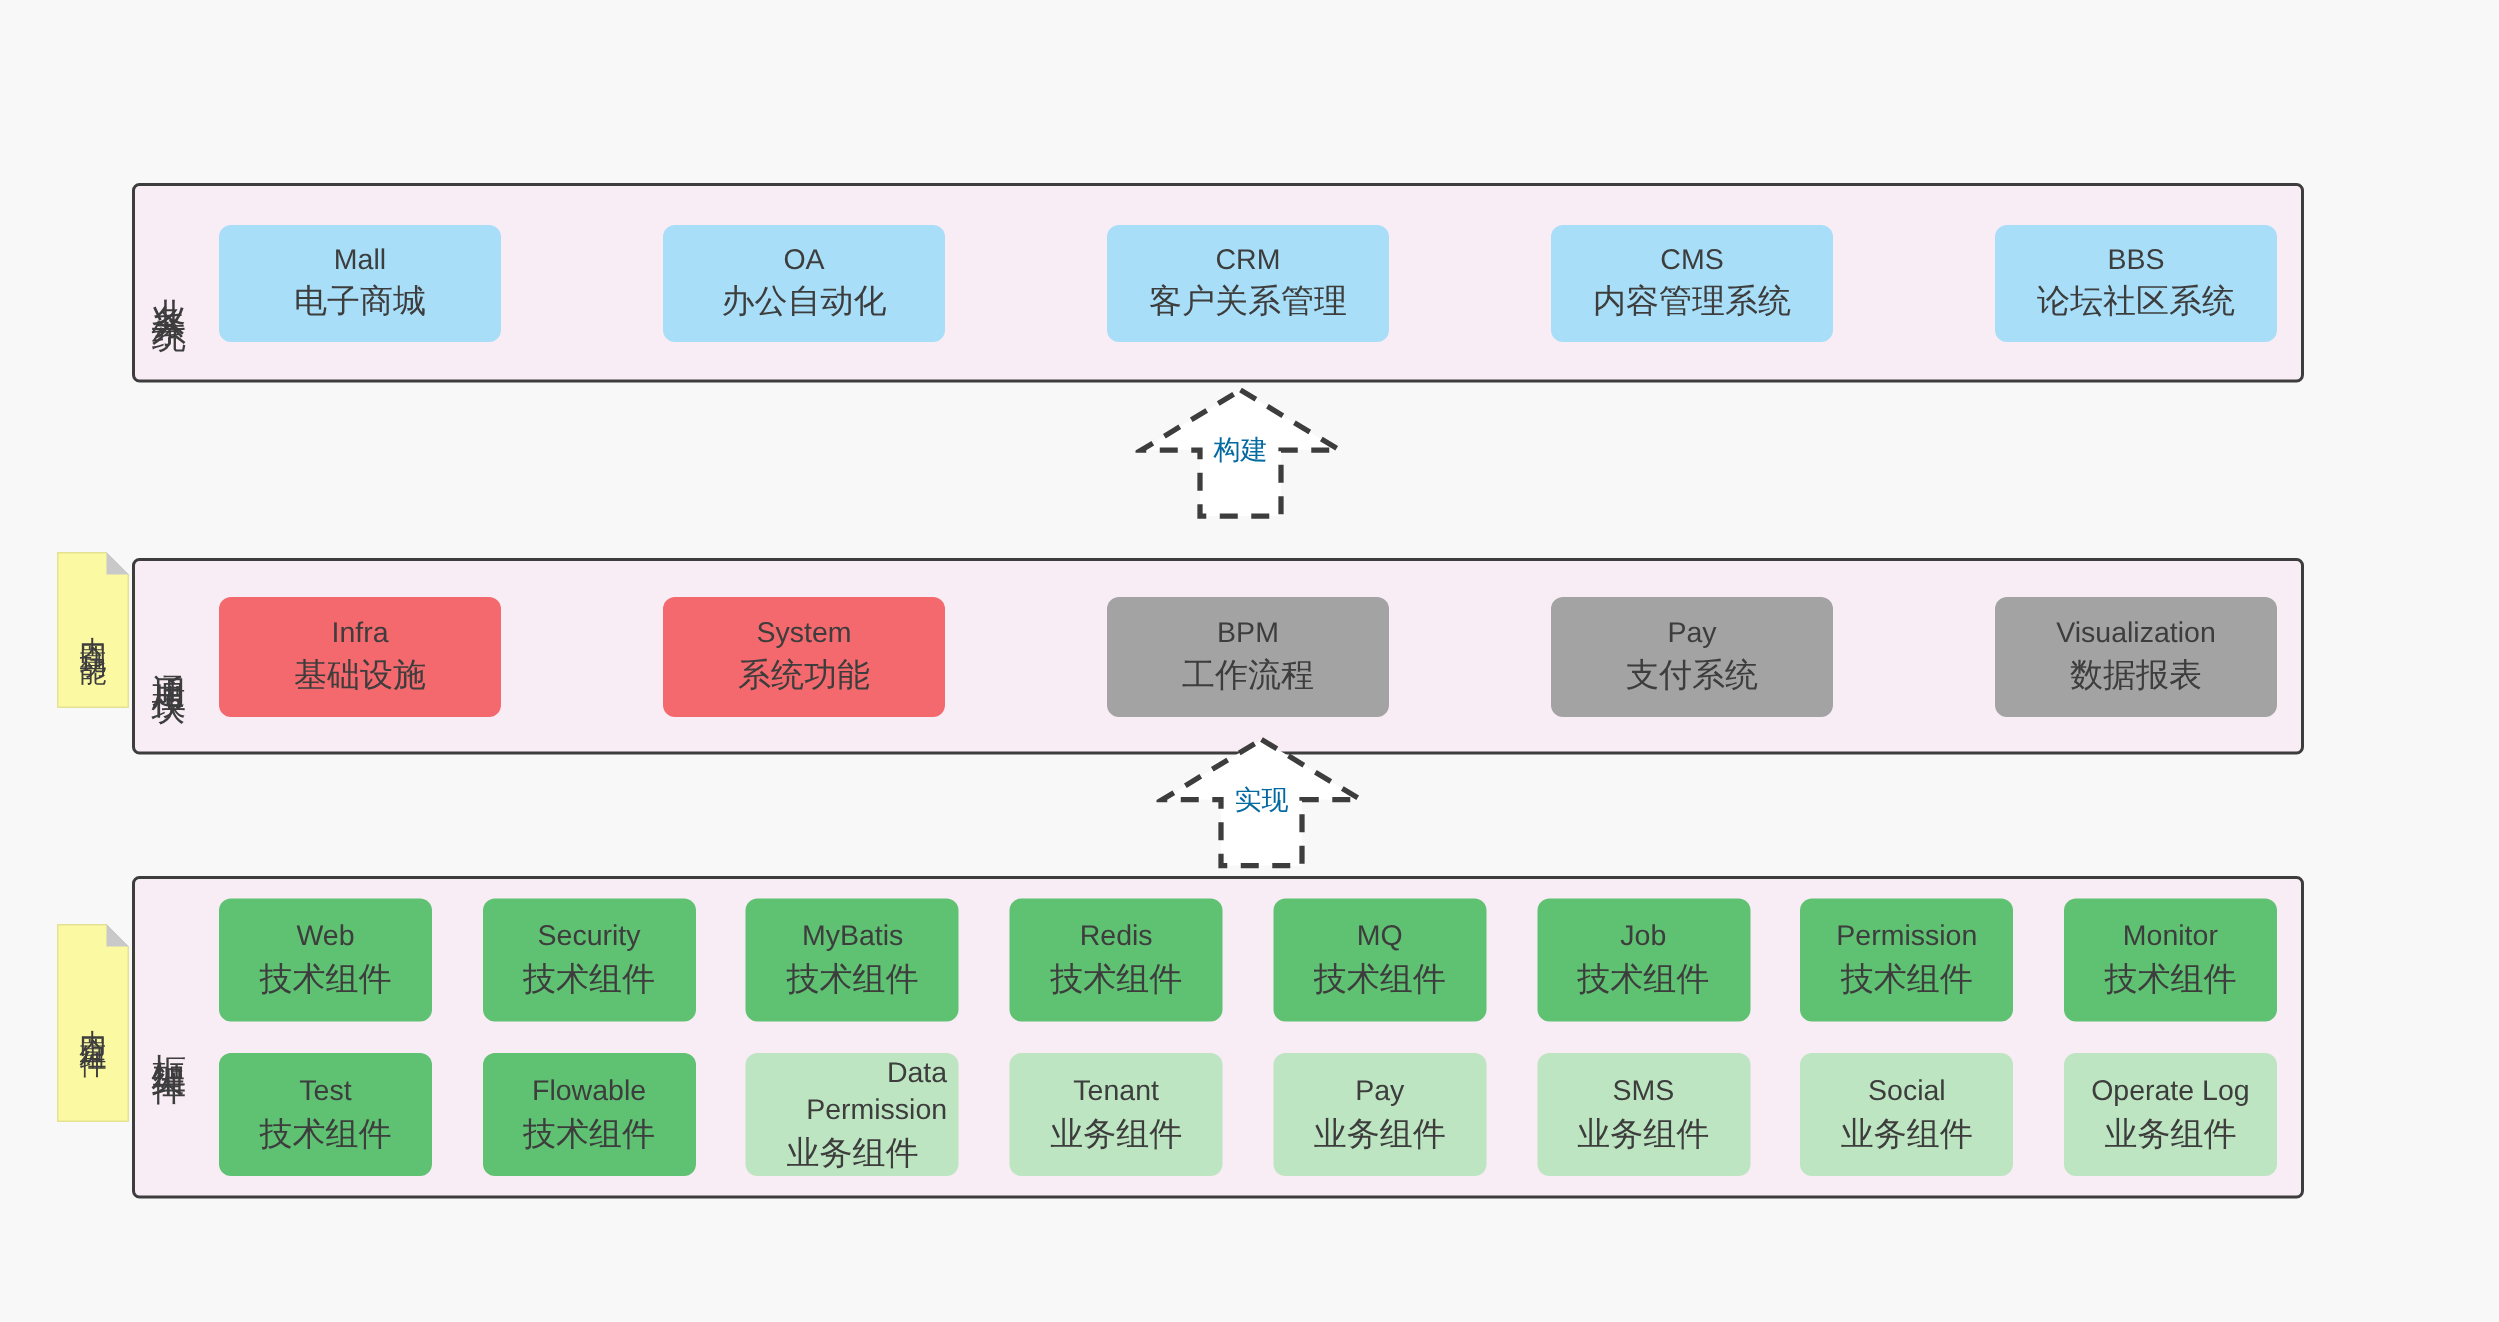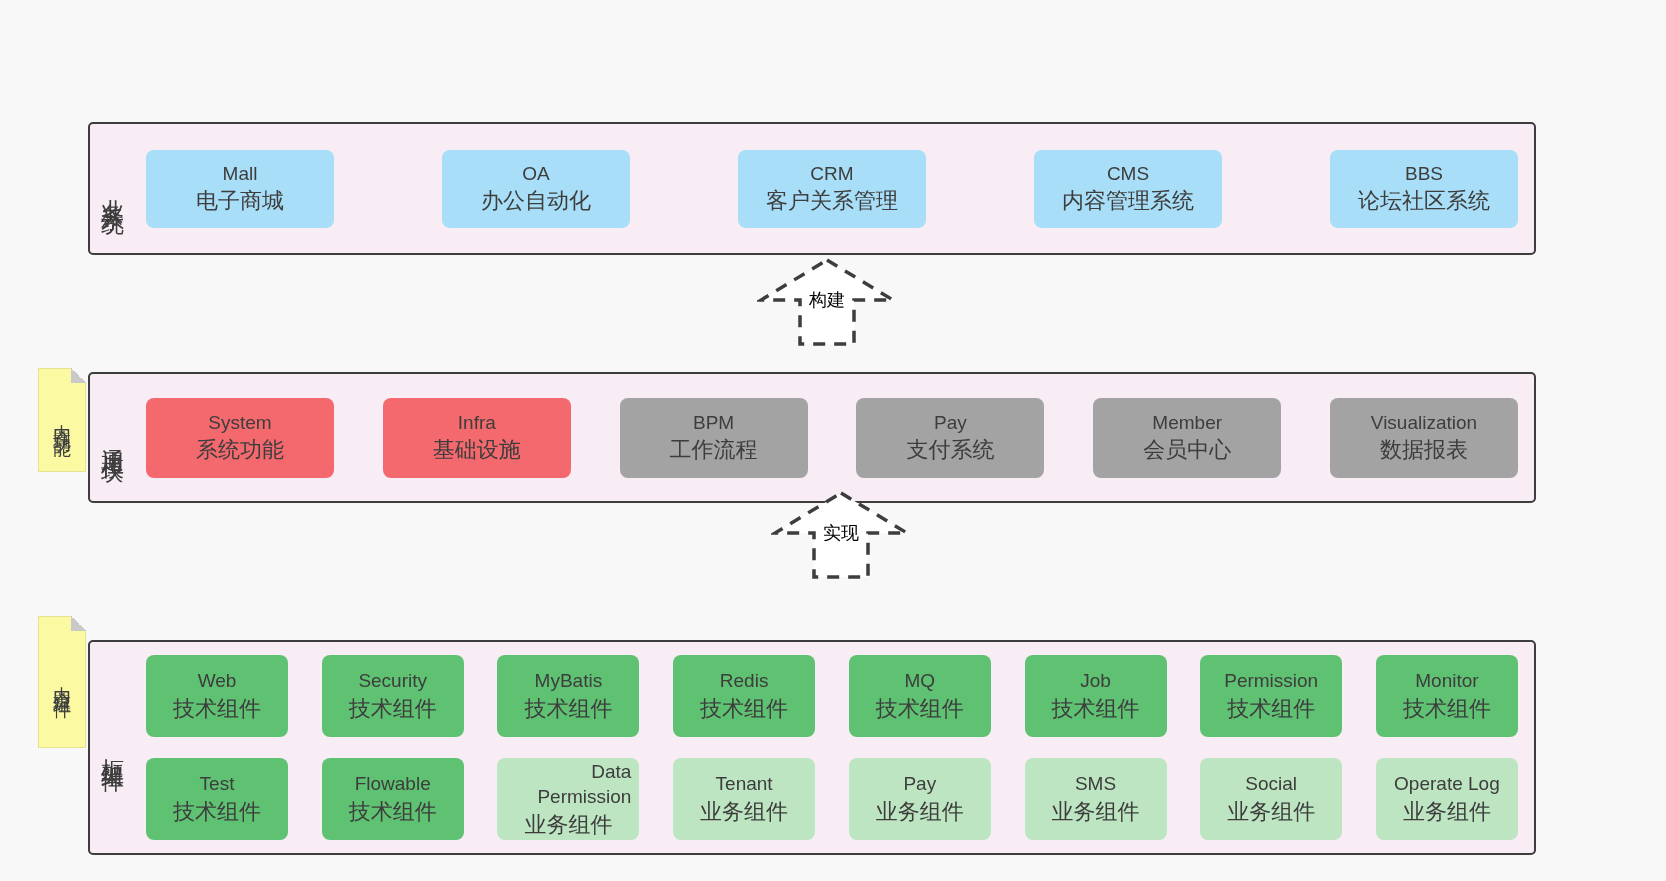--- a/index.html
+++ b/index.html
@@ -14,21 +14,21 @@
   
   .band{
     position:absolute;left:88px;width:1448px;
     background:#f8ecf5;
     border:2px solid #3d3d3d;
     border-radius:5px;
     box-sizing:border-box;
   }
   .band-1{top:122px;height:133px;}
   .band-2{top:372px;height:131px;}
-  .band-3{top:640px;height:215px;padding-left:45px;}
+  .band-3{top:584px;height:215px;padding-left:45px;}
 
   .band-label{
     position:absolute;left:11px;top:50%;transform:translateY(-50%);
     writing-mode:vertical-rl;text-orientation:upright;
     font-size:23px;letter-spacing:4px;color:#3d3d3d;line-height:1;
     white-space:nowrap;
   }
 
   .rows{
     position:absolute;left:56px;right:16px;top:0;bottom:0;
@@ -54,21 +54,21 @@
   .box.green{background:#5fc172;}
   .box.lightgreen{background:#bde5c1;}
 
   
   .arrow{position:absolute;width:140px;height:92px;}
   .arrow-1{left:757px;top:256px;}
   .arrow-2{left:771px;top:489px;}
   .arrow svg{display:block;}
   .arrow-label{
     position:absolute;left:0;right:0;top:32px;
-    text-align:center;font-size:18px;color:#000000;
+    text-align:center;font-size:18px;color:#0369a1;
   }
 
   
   .sticky{
     position:absolute;left:38px;width:48px;
     background:#fbf9a1;
     border:1px solid #e6e293;
     box-sizing:border-box;
     display:flex;align-items:center;justify-content:center;
   }
@@ -122,38 +122,34 @@
       <polygon points="70,4 136,44 97,44 97,88 43,88 43,44 4,44" fill="#ffffff" stroke="#3d3d3d" stroke-width="3.5" stroke-dasharray="12 9"></polygon>
     </svg>
     <span class="arrow-label">构建</span>
   </div>
 
   <section class="band band-2">
     <div class="band-label">通用模块</div>
     <div class="rows">
         <div class="box-row">
           <div class="box red">
+            <div class="en">Infra</div>
+            <div class="zh">基础设施</div>
+          </div>
+          <div class="box red">
             <div class="en">System</div>
             <div class="zh">系统功能</div>
-          </div>
-          <div class="box red">
-            <div class="en">Infra</div>
-            <div class="zh">基础设施</div>
           </div>
           <div class="box pink">
             <div class="en">BPM</div>
             <div class="zh">工作流程</div>
           </div>
           <div class="box pink">
             <div class="en">Pay</div>
             <div class="zh">支付系统</div>
-          </div>
-          <div class="box pink">
-            <div class="en">Member</div>
-            <div class="zh">会员中心</div>
           </div>
           <div class="box pink">
             <div class="en">Visualization</div>
             <div class="zh">数据报表</div>
           </div>
         </div>
       </div>
   </section>
 
   <div class="sticky sticky-1">

